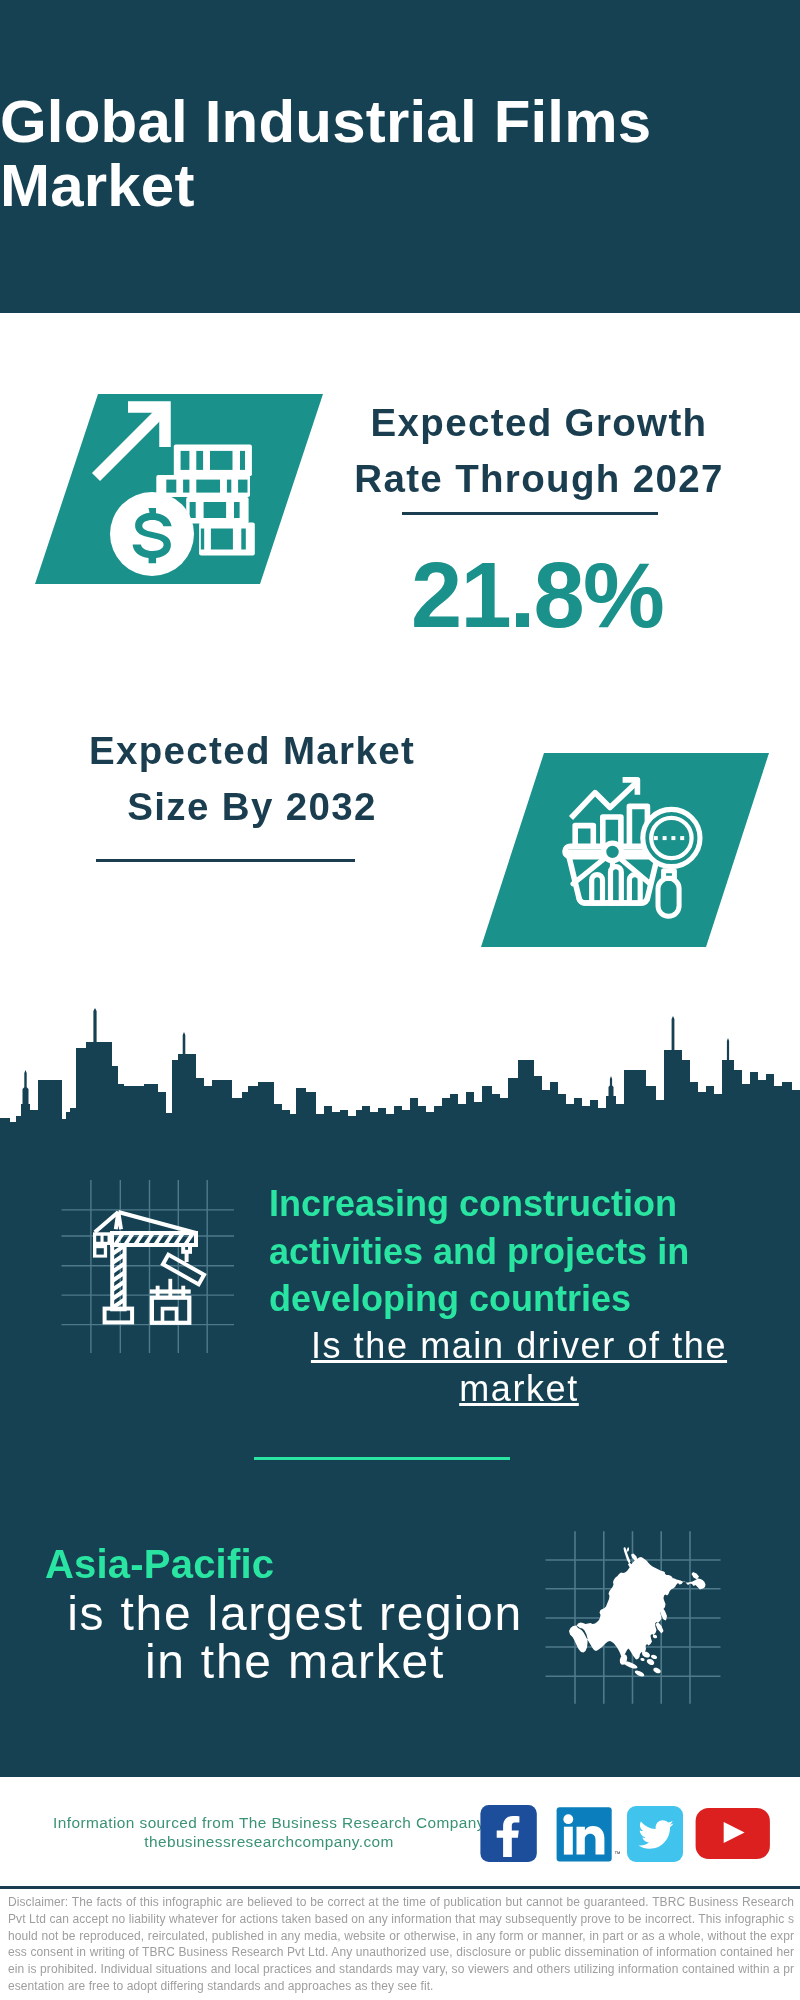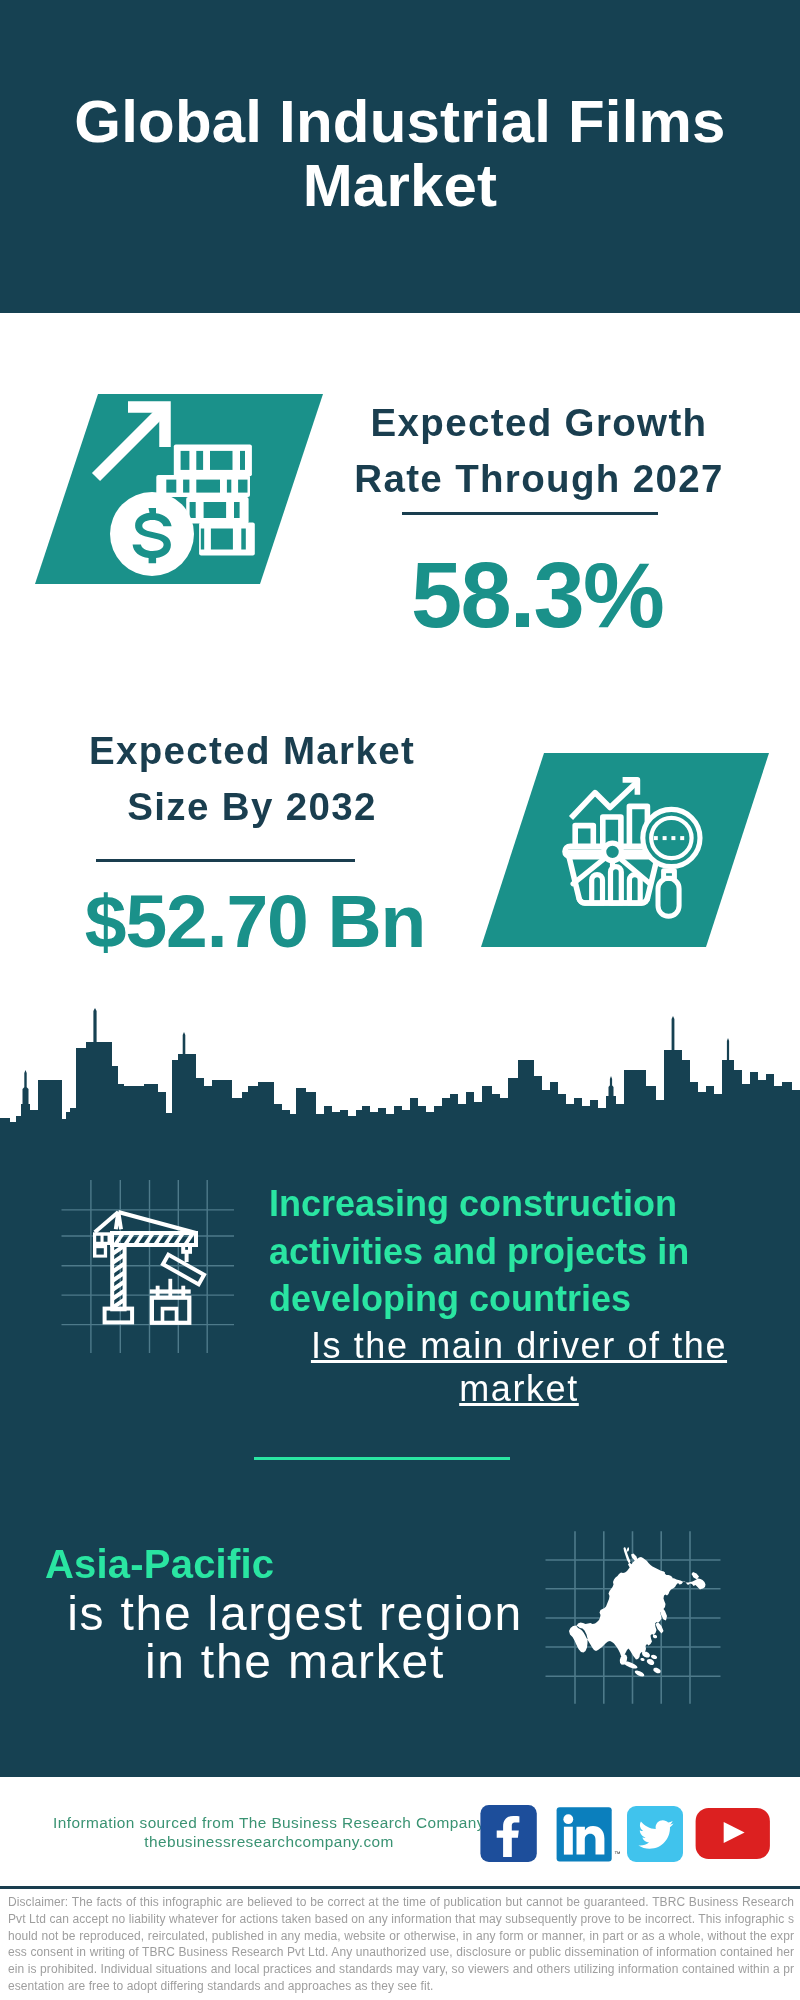--- a/index.html
+++ b/index.html
@@ -2,21 +2,21 @@
 <html><head>
 <meta charset="utf-8">
 <style>
   html,body{margin:0;padding:0;}
   body{width:800px;height:2000px;background:#ffffff;
        font-family:"Liberation Sans",sans-serif;overflow:hidden;}
   .page{position:relative;width:800px;height:2000px;overflow:hidden;background:#fff;}
 
   
   .header{position:absolute;left:0;top:0;width:800px;height:313px;background:#164152;}
-  .header-title{position:absolute;left:0;top:90px;width:800px;text-align:center;
+  .header-title{position:absolute;left:0;top:90px;width:800px;text-align:left;
     color:#ffffff;font-size:60px;font-weight:700;line-height:1.07;letter-spacing:0.2px;}
 
   
   .para{position:absolute;}
   .icon-svg{position:absolute;}
 
   
   .stat-head{position:absolute;color:#1a3e4f;font-weight:700;font-size:38.5px;
      line-height:56px;text-align:center;white-space:pre-line;letter-spacing:1.35px;}
   .rule{position:absolute;background:#1a3e4f;height:3px;}
@@ -104,26 +104,25 @@
               c-9.3,-0.95 -15.3,-6.05 -16.0,-13.55 h8.3
               c0.8,4.0 5.3,6.5 11.7,6.5 c6.6,0 11.0,-2.5 11.0,-6.2
               c0,-3.1 -2.4,-4.8 -8.5,-6.1 l-7.2,-1.55
               c-8.7,-1.85 -12.8,-5.65 -12.8,-11.6 c0,-6.85 5.6,-11.8 14.4,-12.75 Z"></path>
     </g>
   </svg>
 
   <div class="stat-head" style="left:289px;top:395px;width:500px;">Expected Growth
 Rate Through 2027</div>
   <div class="rule" style="left:402px;top:512px;width:256px;"></div>
-  <div class="stat-val" id="val1" style="left:287px;top:549px;width:500px;">58.3%</div>
+  <div class="stat-val" id="val1" style="left:287px;top:549px;width:500px;">21.8%</div>
 
   <div class="stat-head" style="left:2px;top:723px;width:500px;">Expected Market
 Size By 2032</div>
   <div class="rule" style="left:96px;top:859px;width:259px;"></div>
-  <div class="stat-val" id="val2" style="left:5px;top:884px;width:500px;">$52.70 Bn</div>
 
   <svg class="para" id="para2" width="300" height="210" viewBox="0 0 300 210" style="left:476px;top:748px;">
     <polygon points="68,5 293,5 230,199 5,199" fill="#1a918a"></polygon>
     <g fill="none" stroke="#ffffff" stroke-width="5.6" stroke-linecap="butt" stroke-linejoin="round">
 
       <path d="M95,70 L119,44.6 L134,59.5 L161,34"></path>
       <path d="M146.6,31.9 L161.4,31.9 L161.4,46.7"></path>
 
       <path d="M99.2,98 V77.6 H117.3 V98"></path>
       <path d="M126.8,98 V69 H144.9 V98"></path>

